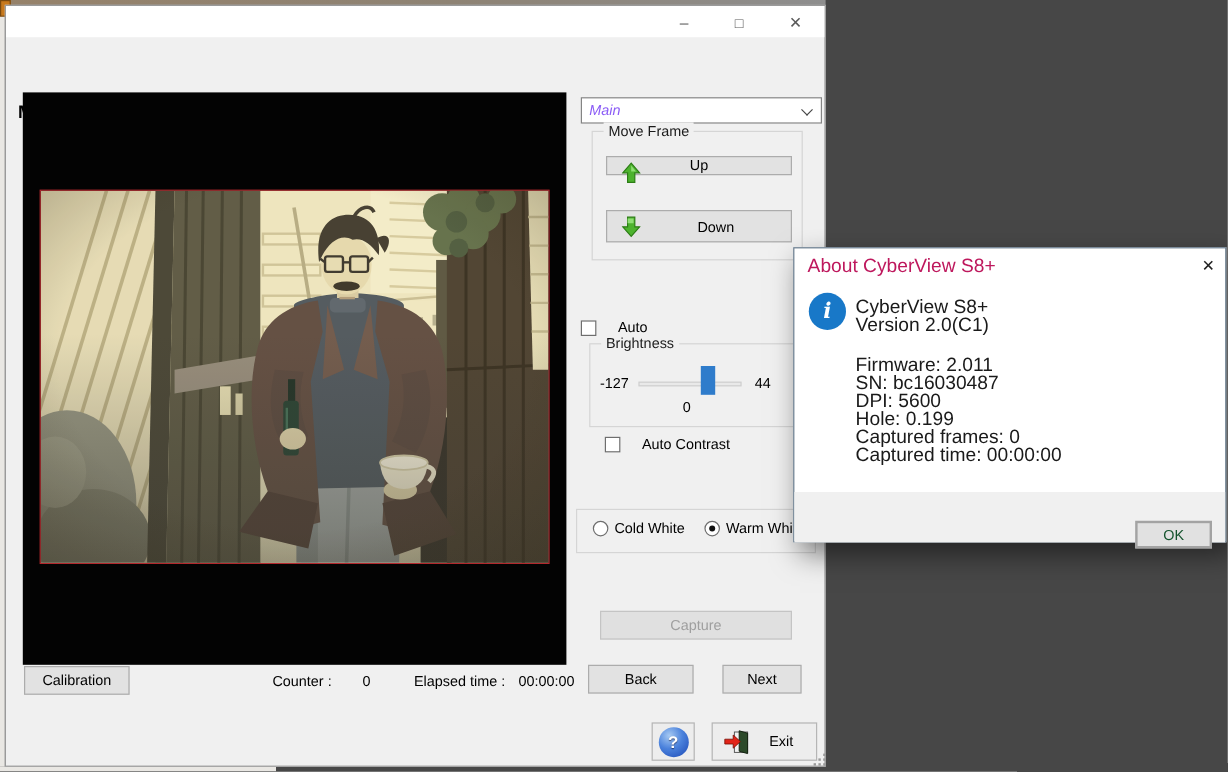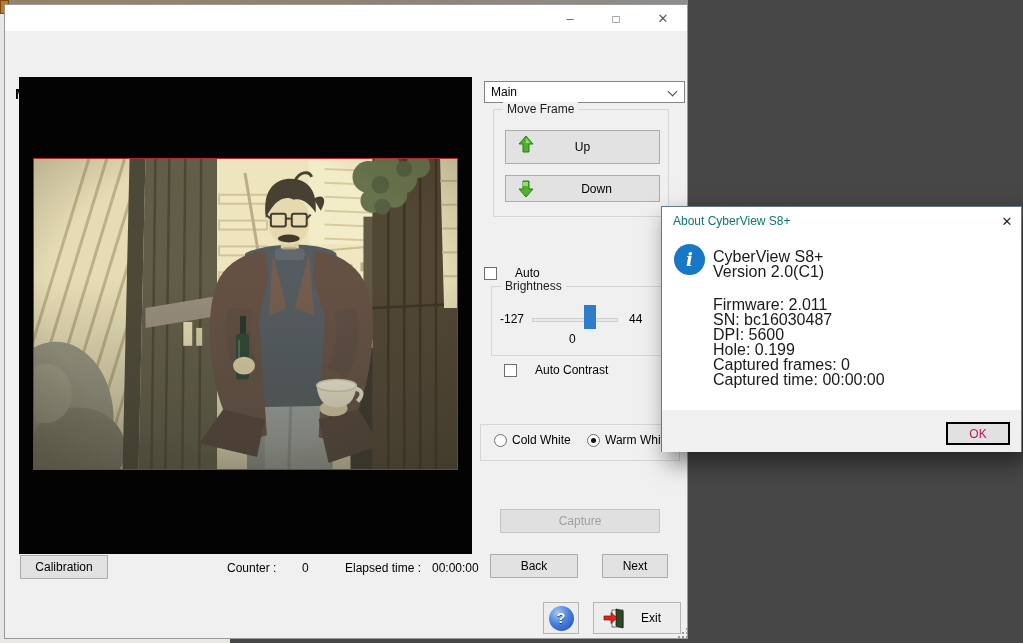--- a/index.html
+++ b/index.html
@@ -26,21 +26,21 @@
 
   .header-title { position:absolute; left:10px; top:36px; font-size:15px; font-weight:bold; color:#000;margin-top:44px; }
 
   
   .preview { position:absolute; left:14px; top:72px; width:453px; height:477px; background:#030303; }
   .film-frame { position:absolute; left:14px; top:81px; width:425px; height:312px; border:1px solid #b3282d; }
   .film-frame svg { display:block; width:100%; height:100%; }
 
   
   .combo { position:absolute; left:479px; top:76px; width:201px; height:22px; background:#fff;
-    border:1px solid #848484; font-size:12px; color:#000000; display:flex; align-items:center; padding-left:6px; }
+    border:1px solid #848484; font-size:12px; color:#8b5cf6; display:flex; align-items:center; padding-left:6px;font-style:italic; }
   .combo .chev { position:absolute; right:8px; top:6px; width:7px; height:7px;
     border-left:1.5px solid #444; border-bottom:1.5px solid #444; transform:rotate(-45deg); }
 
   .groupbox { position:absolute; border:1px solid #d5d5d5; }
   .gb-label { position:absolute; top:-8px; left:9px; background:#f0f0f0; padding:0 4px; font-size:12px; color:#1a1a1a; white-space:nowrap; }
 
   .btn { position:absolute; background:#e2e2e2; border:1px solid #acacac; font-size:12px; color:#000;
     display:flex; align-items:center; justify-content:center; cursor:default; }
   .btn .arrow-ico { position:absolute; left:12px; top:4px; }
 
@@ -69,30 +69,30 @@
     border:1px solid #b5b5b5; display:flex; align-items:center; font-size:12px; color:#000; }
   .exit-btn .door { margin-left:9px; }
   .exit-btn .lbl { margin-left:16px; }
 
   .grip { position:absolute; left:673px; top:623px; width:10px; height:10px; }
   .grip i { position:absolute; width:2px; height:2px; background:#9a9a9a; }
 
   
   .dialog { position:absolute; left:661px; top:206px; width:361px; height:246px; background:#ffffff;
     border:1px solid #64788a; box-shadow:6px 10px 22px rgba(0,0,0,.5); z-index:10; }
-  .dlg-title { position:absolute; left:11px; top:7px; font-size:12px; color:#0f766e; }
+  .dlg-title { position:absolute; left:11px; top:7px; font-size:16px; color:#be185d; }
   .dlg-close { position:absolute; left:334px; top:4px; width:22px; height:20px; display:flex; align-items:center;
     justify-content:center; color:#222; font-size:13px; }
   .dlg-icon { position:absolute; left:12px; top:37px; width:31px; height:31px; border-radius:50%; background:#1878c8;
     color:#fff; display:flex; align-items:center; justify-content:center;
     font-family:"DejaVu Serif", serif; font-style:italic; font-weight:bold; font-size:18px; }
   .dlg-line { position:absolute; left:51px; font-size:16px; color:#1a1a1a; white-space:nowrap; }
   .dlg-footer { position:absolute; left:0; top:203px; width:100%; height:42px; background:#f0f0f0; }
-  .ok-btn { position:absolute; left:284px; top:12px; width:64px; height:23px; background:#e1e1e1;
-    border:2px solid #000000; font-size:12px; color:#be185d; display:flex; align-items:center; justify-content:center; }
+  .ok-btn { position:absolute; left:284px; top:24px; width:64px; height:23px; background:#e1e1e1;
+    border:2px solid #a3a3a3; font-size:12px; color:#14532d; display:flex; align-items:center; justify-content:center; }
 </style>
 </head>
 <body>
 
 <div class="screen">
 
   <div class="bg-top-strip"></div>
   <div class="bg-orange"></div>
   <div class="bg-left-strip"></div>
   <div class="bg-bottom-strip"></div>
@@ -255,21 +255,21 @@
       </div>
     </div>
 
     <div class="combo">
       <span>Main</span>
       <span class="chev"></span>
     </div>
 
     <div class="groupbox" style="left:488px; top:104px; width:176px; height:108px;">
       <span class="gb-label">Move Frame</span>
-      <div class="btn" style="left:11px; top:20px; width:155px; height:34px;">
+      <div class="btn" style="left:11px; top:20px; width:155px; height:16px;">
         <svg class="arrow-ico" width="16" height="18" viewBox="0 0 16 18">
           <path d="M8 1 L15 9 L11 9 L11 17 L5 17 L5 9 L1 9 Z" fill="#4db32e" stroke="#2c7d15" stroke-width="1"></path>
           <path d="M8 3 L12 8 L8 8 Z" fill="#8fdf74"></path>
         </svg>
         <span>Up</span>
       </div>
       <div class="btn" style="left:11px; top:65px; width:155px; height:27px;padding-left:28px;">
         <svg class="arrow-ico" width="16" height="18" viewBox="0 0 16 18">
           <path d="M8 17 L1 9 L5 9 L5 1 L11 1 L11 9 L15 9 Z" fill="#4db32e" stroke="#2c7d15" stroke-width="1"></path>
           <path d="M5 2 L10 2 L10 6 L5 6 Z" fill="#8fdf74"></path>

